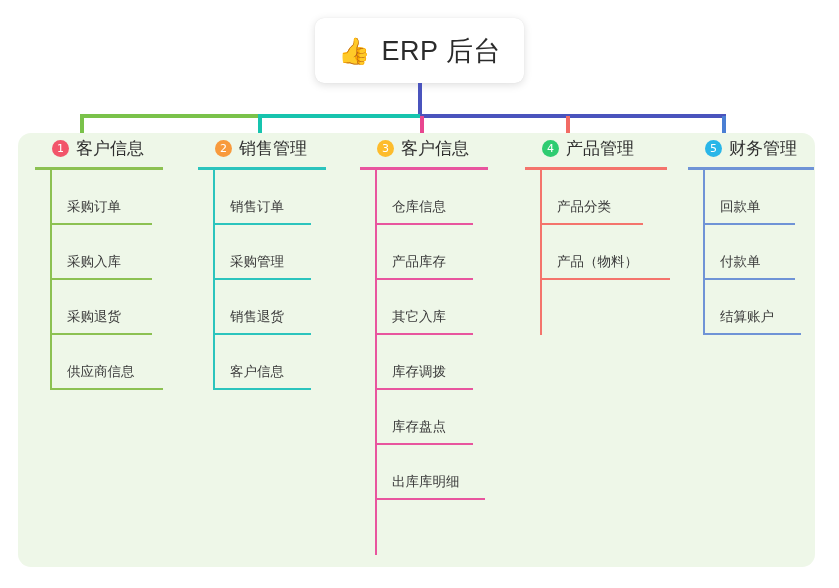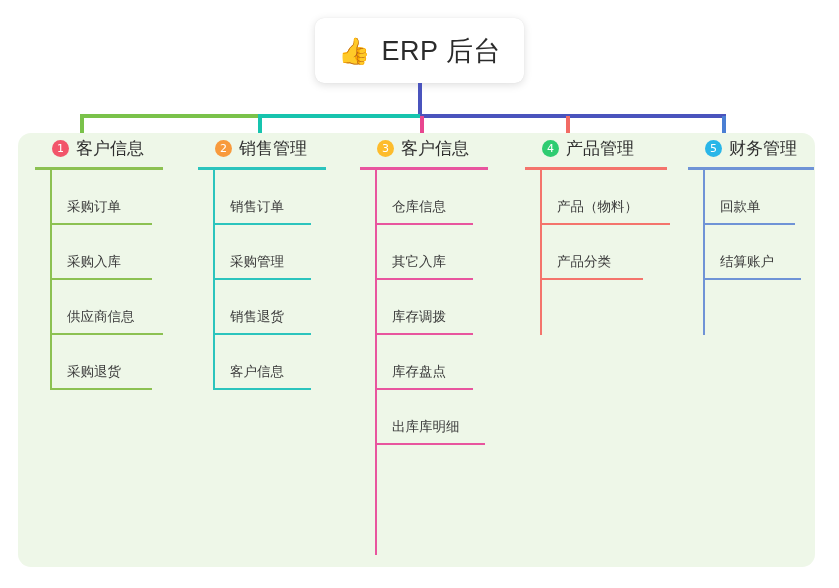--- a/index.html
+++ b/index.html
@@ -178,27 +178,27 @@
           <div class="trunk" style="background: rgb(140, 193, 82); height: 220px;"></div>
           <div class="leaf">
             <span class="leaf-label">采购订单</span>
             <div class="leaf-rule" style="background: rgb(140, 193, 82); width: 102px;"></div>
           </div>
           <div class="leaf">
             <span class="leaf-label">采购入库</span>
             <div class="leaf-rule" style="background: rgb(140, 193, 82); width: 102px;"></div>
           </div>
           <div class="leaf">
+            <span class="leaf-label">采购退货</span>
+            <div class="leaf-rule" style="background: rgb(140, 193, 82); width: 102px;"></div>
+          </div>
+          <div class="leaf">
             <span class="leaf-label">供应商信息</span>
             <div class="leaf-rule" style="background: rgb(140, 193, 82); width: 113px;"></div>
           </div>
-          <div class="leaf">
-            <span class="leaf-label">采购退货</span>
-            <div class="leaf-rule" style="background: rgb(140, 193, 82); width: 102px;"></div>
-          </div>
         </div>
       </div>
       <div class="column" style="left: 180px; width: 128px;">
         <div class="col-head">
           <span class="badge" style="background: rgb(248, 154, 60);">2</span>
           <span class="col-title">销售管理</span>
         </div>
         <div class="head-rule" style="background: rgb(43, 196, 189);"></div>
         <div class="col-body">
           <div class="trunk" style="background: rgb(43, 196, 189); height: 220px;"></div>
@@ -226,20 +226,24 @@
           <span class="col-title">客户信息</span>
         </div>
         <div class="head-rule" style="background: rgb(232, 85, 158);"></div>
         <div class="col-body">
           <div class="trunk" style="background: rgb(232, 85, 158); height: 385px;"></div>
           <div class="leaf">
             <span class="leaf-label">仓库信息</span>
             <div class="leaf-rule" style="background: rgb(232, 85, 158); width: 98px;"></div>
           </div>
           <div class="leaf">
+            <span class="leaf-label">产品库存</span>
+            <div class="leaf-rule" style="background: rgb(232, 85, 158); width: 98px;"></div>
+          </div>
+          <div class="leaf">
             <span class="leaf-label">其它入库</span>
             <div class="leaf-rule" style="background: rgb(232, 85, 158); width: 98px;"></div>
           </div>
           <div class="leaf">
             <span class="leaf-label">库存调拨</span>
             <div class="leaf-rule" style="background: rgb(232, 85, 158); width: 98px;"></div>
           </div>
           <div class="leaf">
             <span class="leaf-label">库存盘点</span>
             <div class="leaf-rule" style="background: rgb(232, 85, 158); width: 98px;"></div>
@@ -252,41 +256,45 @@
       </div>
       <div class="column" style="left: 507px; width: 142px;">
         <div class="col-head">
           <span class="badge" style="background: rgb(46, 204, 113);">4</span>
           <span class="col-title">产品管理</span>
         </div>
         <div class="head-rule" style="background: rgb(244, 116, 108);"></div>
         <div class="col-body">
           <div class="trunk" style="background: rgb(244, 116, 108); height: 165px;"></div>
           <div class="leaf">
+            <span class="leaf-label">产品分类</span>
+            <div class="leaf-rule" style="background: rgb(244, 116, 108); width: 103px;"></div>
+          </div>
+          <div class="leaf">
             <span class="leaf-label">产品（物料）</span>
             <div class="leaf-rule" style="background: rgb(244, 116, 108); width: 130px;"></div>
           </div>
-          <div class="leaf">
-            <span class="leaf-label">产品分类</span>
-            <div class="leaf-rule" style="background: rgb(244, 116, 108); width: 103px;"></div>
-          </div>
         </div>
       </div>
       <div class="column" style="left: 670px; width: 126px;">
         <div class="col-head">
           <span class="badge" style="background: rgb(41, 182, 232);">5</span>
           <span class="col-title">财务管理</span>
         </div>
         <div class="head-rule" style="background: rgb(111, 147, 214);"></div>
         <div class="col-body">
           <div class="trunk" style="background: rgb(111, 147, 214); height: 165px;"></div>
           <div class="leaf">
             <span class="leaf-label">回款单</span>
             <div class="leaf-rule" style="background: rgb(111, 147, 214); width: 92px;"></div>
           </div>
           <div class="leaf">
+            <span class="leaf-label">付款单</span>
+            <div class="leaf-rule" style="background: rgb(111, 147, 214); width: 92px;"></div>
+          </div>
+          <div class="leaf">
             <span class="leaf-label">结算账户</span>
             <div class="leaf-rule" style="background: rgb(111, 147, 214); width: 98px;"></div>
           </div>
         </div>
       </div>
     </div>
 </div>
 
 </body></html>

